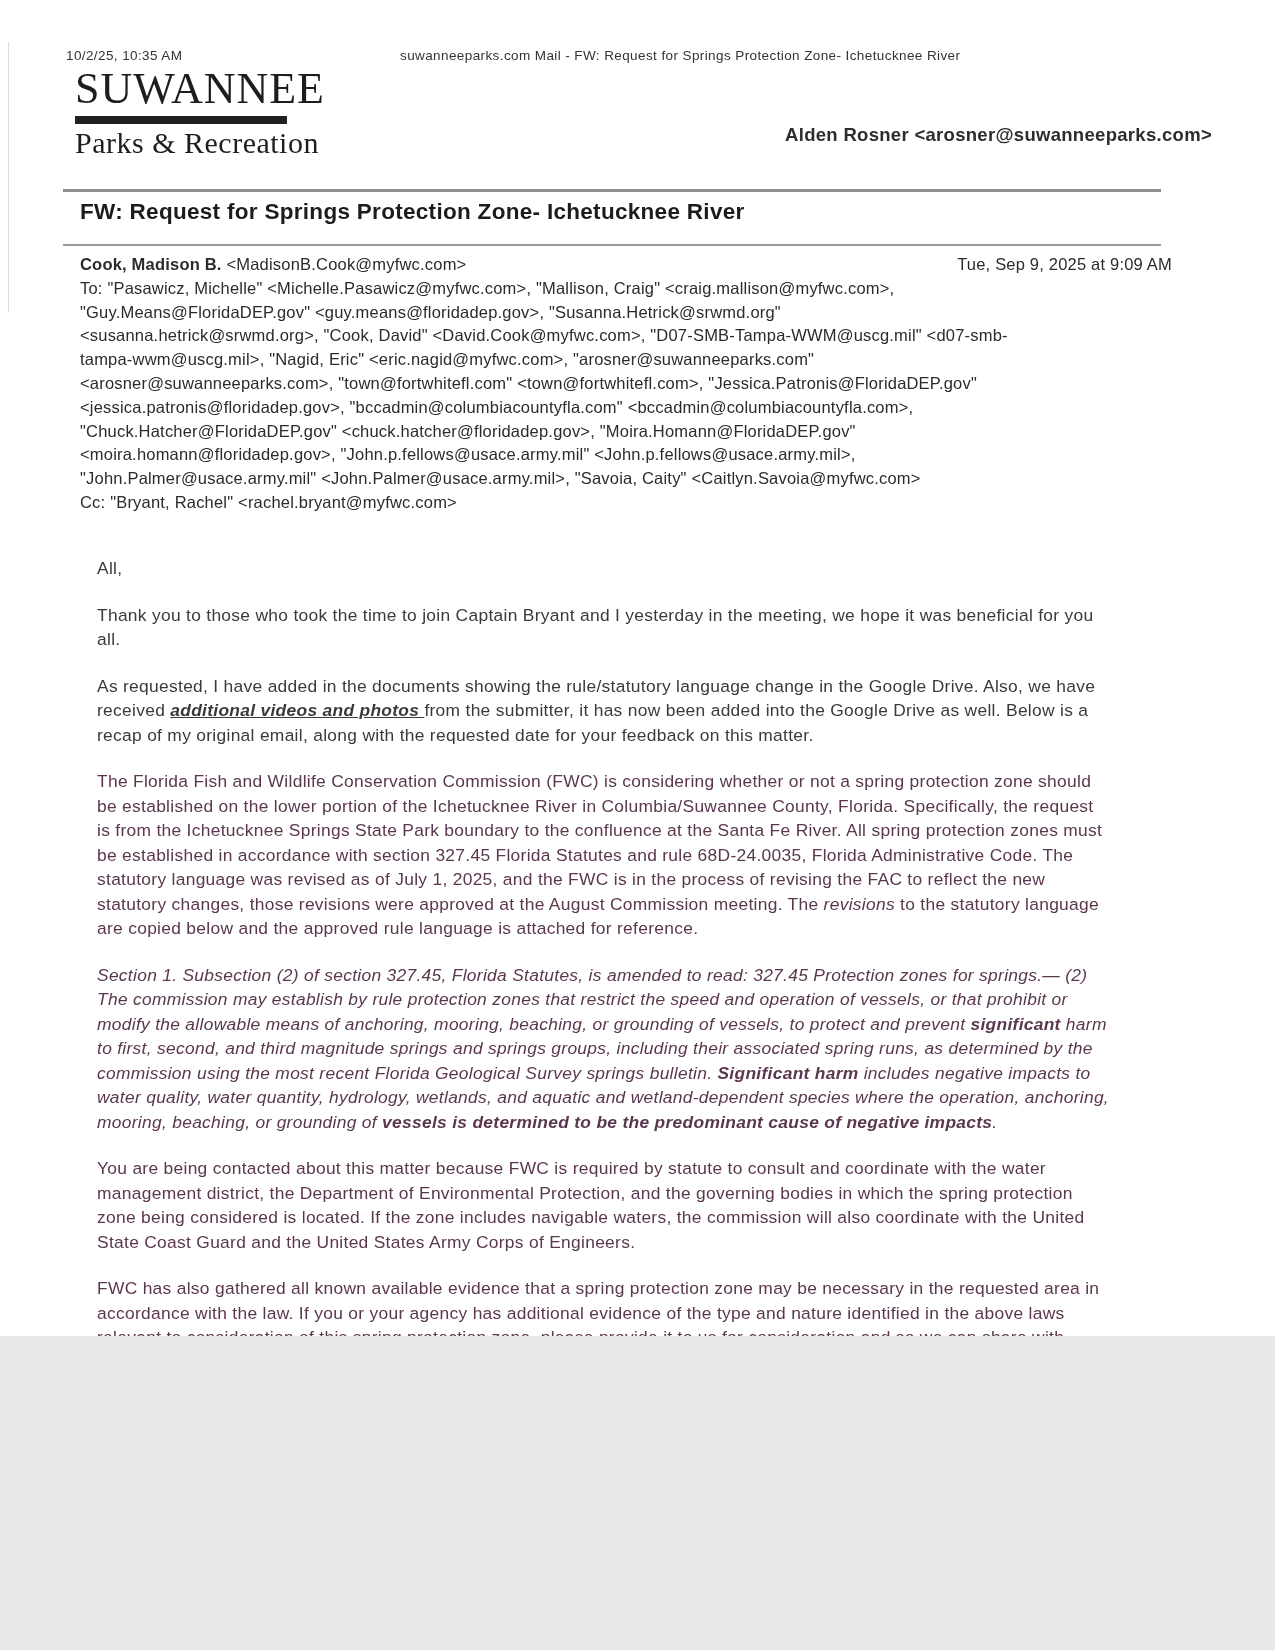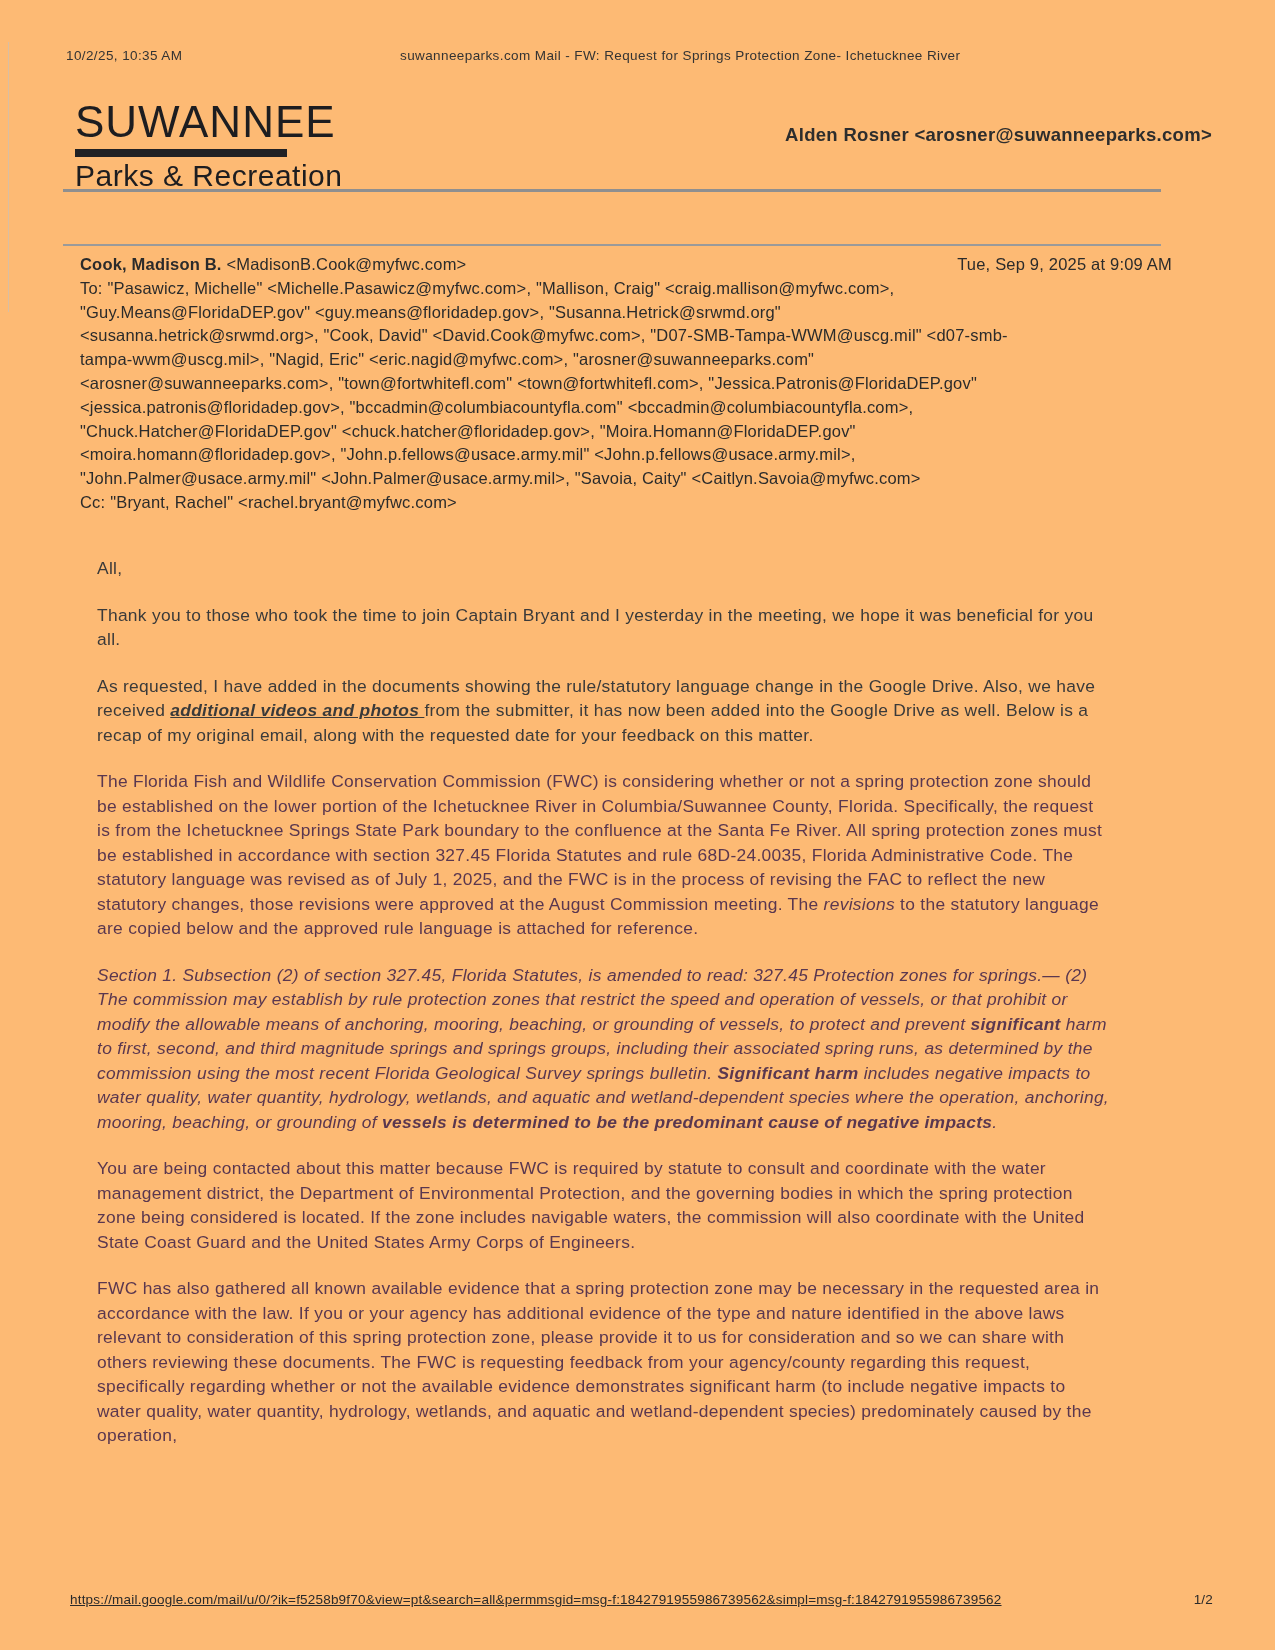--- a/index.html
+++ b/index.html
@@ -1,28 +1,28 @@
 <!DOCTYPE html>
 <html><head>
 <meta charset="utf-8">
 <style>
   html,body{margin:0;padding:0;background:#e8e8e8;}
   .page{
     position:relative;
-    width:1275px;height:1650px;
-    background:#fdba74;
+    width:1275px;height:1336px;
+    background:#ffffff;
     font-family:"Liberation Sans", sans-serif;
     color:#3a3a3a;
     overflow:hidden;
     margin:0 auto;
   }
   .scan-edge{position:absolute;left:8px;top:42px;width:1px;height:270px;background:#c2c2c2;opacity:.6;}
   .print-datetime{position:absolute;left:66px;top:48px;font-size:13.5px;color:#333;letter-spacing:.4px;}
   .print-title{position:absolute;left:400px;top:48px;font-size:13.5px;color:#333;letter-spacing:.4px;}
-  .logo{position:absolute;left:75px;top:98px;color:#1d1d20;font-family:Liberation Sans, sans-serif;}
+  .logo{position:absolute;left:75px;top:65px;color:#1d1d20;font-family:Liberation Serif, serif;}
   .logo-title{font-size:44px;line-height:48px;letter-spacing:1px;font-weight:400;}
   .logo-rule{width:212px;height:8px;background:#212124;margin-top:3px;}
   .logo-subtitle{font-size:30px;line-height:34px;margin-top:2px;letter-spacing:.5px;}
   .account-line{position:absolute;right:63px;top:124px;font-size:18.5px;font-weight:bold;color:#2d2d2d;letter-spacing:.3px;}
   .rule{position:absolute;left:63px;width:1098px;background:#8f8f8f;}
   .rule-top{top:189px;height:3px;}
   .rule-sub{top:244px;height:2px;background:#9a9a9a;}
   .subject{position:absolute;left:80px;top:199px;font-size:22.5px;font-weight:bold;color:#1c1c1c;letter-spacing:.3px;}
   .msg-header{position:absolute;left:80px;top:253px;width:1092px;font-size:16.5px;line-height:23.8px;color:#2b2b2b;letter-spacing:.2px;}
   .from-line{position:relative;white-space:nowrap;}
@@ -54,20 +54,21 @@
   <div class="logo">
     <div class="logo-title">SUWANNEE</div>
     <div class="logo-rule"></div>
     <div class="logo-subtitle">Parks &amp; Recreation</div>
   </div>
 
   <div class="account-line">Alden Rosner &lt;arosner@suwanneeparks.com&gt;</div>
 
   <div class="rule rule-top"></div>
 
+  <div class="subject">FW: Request for Springs Protection Zone- Ichetucknee River</div>
 
   <div class="rule rule-sub"></div>
 
   <div class="msg-header">
     <div class="from-line">
       <span class="from-name">Cook, Madison B.</span>
       <span> </span>
       <span class="from-email">&lt;MadisonB.Cook@myfwc.com&gt;</span>
       <span class="msg-date">Tue, Sep 9, 2025 at 9:09 AM</span>
     </div>

